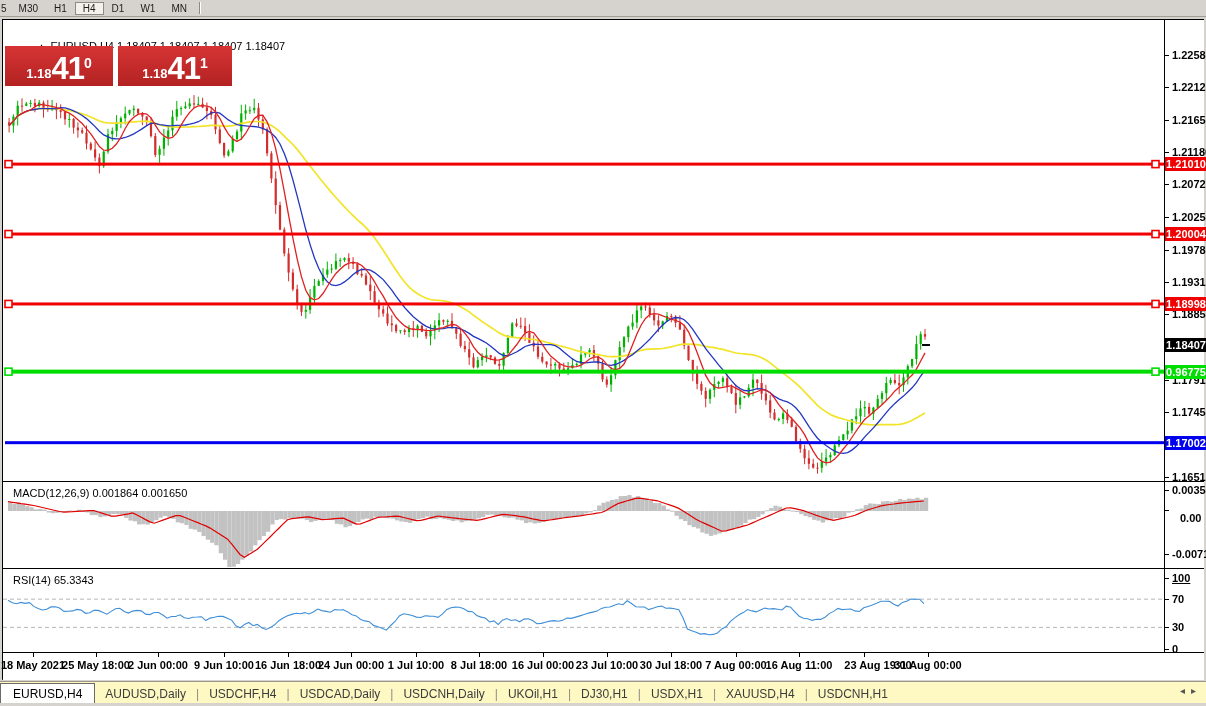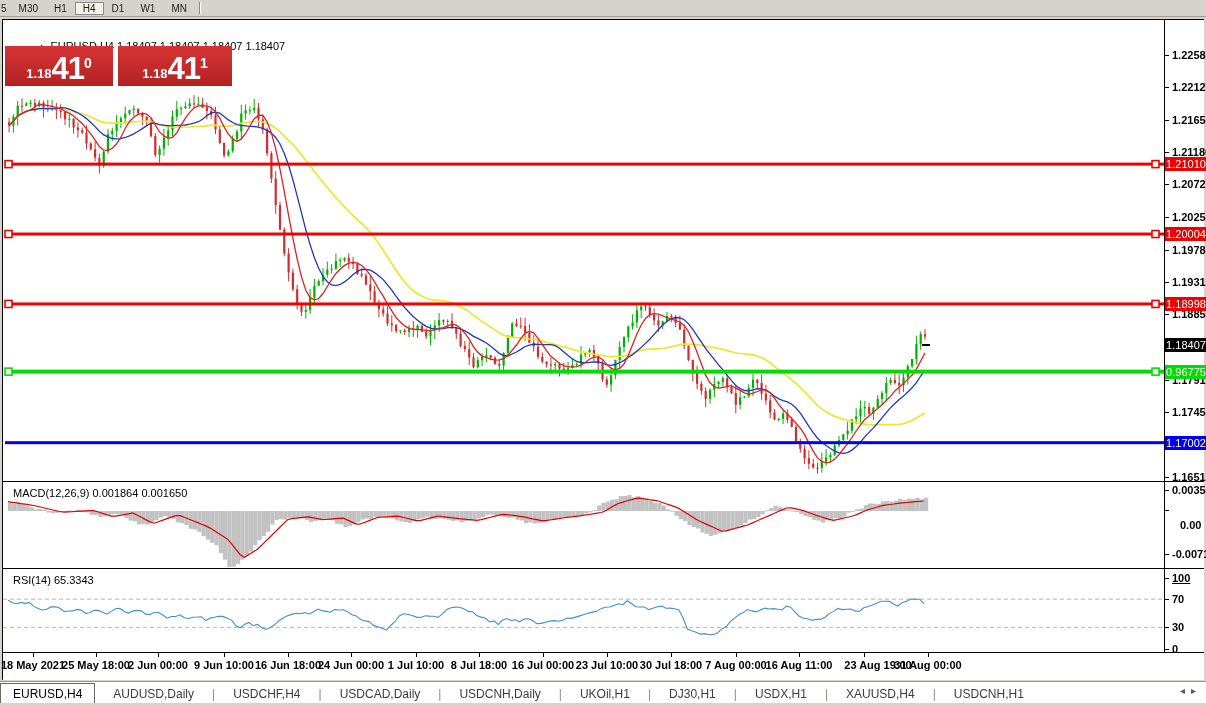--- a/index.html
+++ b/index.html
@@ -21,21 +21,21 @@
   #rsi-pane{height:83px;border-bottom:1px solid #000;}
   #time-strip{height:27px;position:relative;background:#fff;}
   .axisline{position:absolute;left:1161px;top:0;width:1px;height:100%;background:#000;}
   svg{position:absolute;left:0;top:0;}
   .paneLabel{position:absolute;left:10px;top:5px;font-size:11px;color:#000;white-space:pre;z-index:5;}
   #chart-title{top:8px;font-weight:400;}
   #chart-title .arr{font-size:8px;vertical-align:1px;margin-right:5px;}
   .tick{position:absolute;left:1169px;font-size:11px;font-weight:700;color:#000;height:12px;line-height:12px;}
   .tickdash{position:absolute;left:1162px;width:4px;height:1px;background:#000;}
   .badge{position:absolute;left:1162px;width:42px;height:14px;line-height:14px;text-align:center;
-         font-size:11px;font-weight:400;color:#fff;z-index:6;}
+         font-size:11px;font-weight:700;color:#fff;z-index:6;}
   .sideLabel{position:absolute;left:1169px;font-size:11px;font-weight:700;color:#000;}
   .time-label{position:absolute;top:6px;font-size:11px;font-weight:700;color:#000;transform:translateX(-50%);white-space:nowrap;}
   .time-tick{position:absolute;top:0;width:1px;height:4px;background:#000;}
   
   #trade-panel{position:absolute;left:2px;top:24px;width:230px;z-index:10;font-weight:700;}
   .tp-row1{display:flex;align-items:center;}
   .tp-btn{width:54px;height:20px;background:#d53232;border:1px solid #b02020;border-radius:3px;
           color:#fff;font-size:12px;font-weight:700;text-align:center;line-height:19px;cursor:pointer;}
   .spin{display:flex;margin:0 5px;height:20px;border:1px solid #9a9a9a;background:#fff;}
   .spin-btn{width:16px;background:linear-gradient(#fdfdfd,#d8d5ce);color:#5a6c8c;font-size:8px;
@@ -44,22 +44,22 @@
               padding-right:5px;font-family:"Liberation Sans",sans-serif;}
   .tp-row2{display:flex;margin-top:2px;}
   .bigbox{height:38px;background:linear-gradient(#d63434,#b32222);color:#fff;display:flex;
           align-items:flex-end;justify-content:center;padding-bottom:2px;cursor:pointer;}
   .bigbox .sm{font-size:13px;line-height:20px;}
   .bigbox .lg{font-size:31px;line-height:30px;letter-spacing:-1px;}
   .bigbox .sup{font-size:14px;line-height:34px;align-self:flex-start;}
   #sell-box{width:108px;margin-right:5px;}
   #buy-box{width:114px;}
   
-  #tabs{position:absolute;left:0;top:681px;width:1206px;height:22px;background:#ffffff;
-        border-top:1px solid #9a968e;display:flex;align-items:flex-end;font-size:12px;color:#3c3c3c;gap:8px;}
+  #tabs{position:absolute;left:0;top:681px;width:1206px;height:22px;background:#fef9c3;
+        border-top:1px solid #9a968e;display:flex;align-items:flex-end;font-size:12px;color:#3c3c3c;}
   .tab{padding:3px 10px;cursor:pointer;white-space:nowrap;}
   .tab.active{background:#fff;border:1px solid #6e6a63;border-bottom:none;color:#000;padding:3px 12px;}
   .tabsep{color:#8f8b84;padding:3px 0;}
   #tab-nav{position:absolute;right:4px;top:685px;font-size:10px;color:#555;letter-spacing:6px;cursor:pointer;}
   #bottom-strip{position:absolute;left:0;top:703px;width:1206px;height:3px;background:#d6d3ce;}
 </style>
 </head>
 <body>
 
 <div id="app">
@@ -795,21 +795,21 @@
           <rect x="912.3" y="15.740074987127807" width="4.3" height="13.259925012872193" fill="#c2c2c2"></rect>
           <rect x="916.5999999999999" y="17.366794329163383" width="4.3" height="11.633205670836617" fill="#c2c2c2"></rect>
           <rect x="920.9" y="15.763509093250244" width="4.3" height="13.236490906749756" fill="#c2c2c2"></rect>
           <polyline points="5,19.7 9.3,20.3 13.600000000000001,20.9 17.900000000000002,21.6 22.200000000000003,22.2 26.500000000000004,22.8 30.800000000000004,23.5 35.1,24.5 39.4,25.5 43.699999999999996,26.5 47.99999999999999,27.5 52.29999999999999,28.5 56.59999999999999,29.5 60.899999999999984,30.2 65.19999999999999,29.9 69.49999999999999,29.7 73.79999999999998,29.4 78.09999999999998,29.1 82.39999999999998,28.8 86.69999999999997,28.6 90.99999999999997,28.7 95.29999999999997,30.0 99.59999999999997,31.4 103.89999999999996,32.7 108.19999999999996,34.1 112.49999999999996,34.2 116.79999999999995,33.4 121.09999999999995,32.6 125.39999999999995,31.8 129.69999999999996,30.9 133.99999999999997,33.0 138.29999999999998,35.3 142.6,37.6 146.9,39.9 151.20000000000002,41.2 155.50000000000003,39.7 159.80000000000004,38.1 164.10000000000005,36.6 168.40000000000006,35.1 172.70000000000007,33.6 177.00000000000009,33.6 181.3000000000001,35.3 185.6000000000001,37.0 189.90000000000012,38.7 194.20000000000013,40.4 198.50000000000014,42.2 202.80000000000015,43.9 207.10000000000016,46.1 211.40000000000018,48.8 215.7000000000002,51.5 220.0000000000002,54.2 224.3000000000002,56.9 228.60000000000022,61.9 232.90000000000023,67.3 237.20000000000024,72.7 241.50000000000026,75.3 245.80000000000027,72.6 250.10000000000028,69.9 254.4000000000003,67.2 258.7000000000003,63.1 263.0000000000003,58.9 267.3000000000003,54.7 271.6000000000003,50.4 275.9000000000003,46.2 280.20000000000033,41.9 284.50000000000034,37.7 288.80000000000035,36.7 293.10000000000036,36.2 297.4000000000004,35.6 301.7000000000004,35.1 306.0000000000004,34.9 310.3000000000004,35.8 314.6000000000004,36.7 318.90000000000043,37.6 323.20000000000044,37.5 327.50000000000045,37.1 331.80000000000047,36.7 336.1000000000005,36.3 340.4000000000005,36.1 344.7000000000005,38.1 349.0000000000005,40.1 353.3000000000005,42.1 357.60000000000053,41.9 361.90000000000055,40.3 366.20000000000056,38.6 370.50000000000057,37.0 374.8000000000006,35.4 379.1000000000006,35.0 383.4000000000006,34.8 387.7000000000006,34.5 392.0000000000006,34.2 396.30000000000064,34.4 400.60000000000065,35.5 404.90000000000066,36.5 409.20000000000067,37.6 413.5000000000007,38.7 417.8000000000007,38.4 422.1000000000007,37.3 426.4000000000007,36.2 430.7000000000007,35.1 435.00000000000074,34.0 439.30000000000075,34.6 443.60000000000076,35.1 447.9000000000008,35.7 452.2000000000008,36.2 456.5000000000008,36.7 460.8000000000008,37.1 465.1000000000008,37.5 469.40000000000083,37.9 473.70000000000084,38.3 478.00000000000085,37.7 482.30000000000086,36.6 486.6000000000009,35.5 490.9000000000009,34.4 495.2000000000009,33.4 499.5000000000009,32.3 503.8000000000009,32.6 508.10000000000093,33.2 512.4000000000009,33.7 516.7000000000008,34.3 521.0000000000008,34.9 525.3000000000008,35.8 529.6000000000007,36.8 533.9000000000007,37.7 538.2000000000006,38.7 542.5000000000006,38.7 546.8000000000005,38.0 551.1000000000005,37.3 555.4000000000004,36.7 559.7000000000004,36.0 564.0000000000003,35.4 568.3000000000003,34.9 572.6000000000003,34.3 576.9000000000002,33.8 581.2000000000002,33.2 585.5000000000001,32.5 589.8000000000001,31.9 594.1,31.2 598.4,30.5 602.6999999999999,28.7 606.9999999999999,26.1 611.2999999999998,23.6 615.5999999999998,21.3 619.8999999999997,20.1 624.1999999999997,18.8 628.4999999999997,17.6 632.7999999999996,16.4 637.0999999999996,16.1 641.3999999999995,16.8 645.6999999999995,17.5 649.9999999999994,18.1 654.2999999999994,18.8 658.5999999999993,20.2 662.8999999999993,21.7 667.1999999999992,23.1 671.4999999999992,24.6 675.7999999999992,26.4 680.0999999999991,29.1 684.3999999999991,31.8 688.699999999999,34.5 692.999999999999,37.2 697.2999999999989,39.5 701.5999999999989,41.4 705.8999999999988,43.4 710.1999999999988,45.3 714.4999999999987,47.3 718.7999999999987,49.2 723.0999999999987,48.9 727.3999999999986,47.7 731.6999999999986,46.5 735.9999999999985,45.4 740.2999999999985,44.2 744.5999999999984,43.0 748.8999999999984,41.1 753.1999999999983,39.2 757.4999999999983,37.3 761.7999999999982,35.5 766.0999999999982,33.6 770.3999999999982,31.7 774.6999999999981,29.8 778.9999999999981,27.9 783.299999999998,26.0 787.599999999998,25.8 791.8999999999979,26.7 796.1999999999979,27.6 800.4999999999978,28.6 804.7999999999978,30.2 809.0999999999977,31.8 813.3999999999977,33.4 817.6999999999977,34.8 821.9999999999976,36.1 826.2999999999976,37.4 830.5999999999975,38.3 834.8999999999975,37.4 839.1999999999974,36.4 843.4999999999974,35.5 847.7999999999973,34.5 852.0999999999973,33.2 856.3999999999972,31.4 860.6999999999972,29.5 864.9999999999972,27.7 869.2999999999971,26.5 873.5999999999971,25.2 877.899999999997,23.9 882.199999999997,23.1 886.4999999999969,22.5 890.7999999999969,22.0 895.0999999999968,21.4 899.3999999999968,20.9 903.6999999999967,20.5 907.9999999999967,20.1 912.2999999999967,19.7 916.5999999999966,19.3 920.8999999999966,19.0 " fill="none" stroke="#e00000" stroke-width="1.2"></polyline>
         </svg>
       <div class="axisline"></div>
       <div id="macd-axis"></div>
     <div class="tickdash" style="top: 8px;"></div>
         <div class="sideLabel" style="top: 2px;">0.003515</div>
         <div class="tickdash" style="top: 28px;"></div>
-        <div class="sideLabel" style="top: 37px; padding-left: 8px;">0.00</div>
+        <div class="sideLabel" style="top: 30px; padding-left: 8px;">0.00</div>
         <div class="tickdash" style="top: 72px;"></div>
         <div class="sideLabel" style="top: 66px;">-0.007178</div>
       </div>
 
     <div class="pane" id="rsi-pane">
       <div class="paneLabel">RSI(14) 65.3343</div>
       <svg id="rsi-svg" width="1161" height="83">
           <line x1="0" y1="30.15" x2="1161" y2="30.15" stroke="#b4b4b4" stroke-width="1" stroke-dasharray="4 3"></line>
           <line x1="0" y1="58.349999999999994" x2="1161" y2="58.349999999999994" stroke="#b4b4b4" stroke-width="1" stroke-dasharray="4 3"></line>
           <polyline points="5,31.3 9.3,33.7 13.600000000000001,34.7 17.900000000000002,33.4 22.200000000000003,34.4 26.500000000000004,33.7 30.800000000000004,37.4 35.1,39.4 39.4,41.0 43.699999999999996,40.3 47.99999999999999,37.9 52.29999999999999,37.7 56.59999999999999,39.1 60.899999999999984,42.4 65.19999999999999,42.2 69.49999999999999,41.9 73.79999999999998,40.4 78.09999999999998,41.1 82.39999999999998,44.3 86.69999999999997,43.7 90.99999999999997,41.2 95.29999999999997,41.4 99.59999999999997,43.3 103.89999999999996,45.2 108.19999999999996,42.4 112.49999999999996,39.8 116.79999999999995,39.3 121.09999999999995,42.4 125.39999999999995,44.1 129.69999999999996,42.1 133.99999999999997,41.4 138.29999999999998,41.9 142.6,45.1 146.9,45.6 151.20000000000002,43.5 155.50000000000003,43.5 159.80000000000004,46.0 164.10000000000005,49.2 168.40000000000006,47.5 172.70000000000007,47.5 177.00000000000009,45.8 181.3000000000001,48.8 185.6000000000001,49.5 189.90000000000012,48.2 194.20000000000013,48.0 198.50000000000014,47.7 202.80000000000015,51.6 207.10000000000016,49.1 211.40000000000018,48.3 215.7000000000002,47.2 220.0000000000002,47.4 224.3000000000002,49.3 228.60000000000022,51.1 232.90000000000023,56.8 237.20000000000024,58.8 241.50000000000026,55.4 245.80000000000027,53.5 250.10000000000028,56.7 254.4000000000003,55.4 258.7000000000003,58.8 263.0000000000003,60.5 267.3000000000003,58.6 271.6000000000003,55.8 275.9000000000003,51.7 280.20000000000033,49.1 284.50000000000034,46.8 288.80000000000035,45.4 293.10000000000036,44.3 297.4000000000004,44.7 301.7000000000004,43.6 306.0000000000004,45.0 310.3000000000004,42.9 314.6000000000004,40.1 318.90000000000043,41.6 323.20000000000044,42.4 327.50000000000045,43.2 331.80000000000047,40.6 336.1000000000005,41.0 340.4000000000005,40.8 344.7000000000005,42.9 349.0000000000005,45.8 353.3000000000005,46.9 357.60000000000053,50.4 361.90000000000055,51.9 366.20000000000056,52.7 370.50000000000057,56.4 374.8000000000006,57.7 379.1000000000006,59.2 383.4000000000006,61.2 387.7000000000006,56.5 392.0000000000006,52.5 396.30000000000064,46.9 400.60000000000065,44.7 404.90000000000066,45.5 409.20000000000067,46.5 413.5000000000007,48.1 417.8000000000007,48.5 422.1000000000007,46.7 426.4000000000007,47.1 430.7000000000007,47.2 435.00000000000074,48.4 439.30000000000075,45.2 443.60000000000076,40.7 447.9000000000008,38.7 452.2000000000008,38.1 456.5000000000008,38.2 460.8000000000008,39.7 465.1000000000008,42.4 469.40000000000083,42.7 473.70000000000084,46.5 478.00000000000085,48.1 482.30000000000086,49.0 486.6000000000009,53.0 490.9000000000009,51.9 495.2000000000009,55.4 499.5000000000009,51.2 503.8000000000009,49.6 508.10000000000093,51.5 512.4000000000009,50.8 516.7000000000008,52.8 521.0000000000008,50.1 525.3000000000008,49.8 529.6000000000007,51.5 533.9000000000007,54.8 538.2000000000006,54.4 542.5000000000006,53.3 546.8000000000005,52.1 551.1000000000005,51.6 555.4000000000004,52.3 559.7000000000004,51.2 564.0000000000003,49.1 568.3000000000003,49.4 572.6000000000003,48.1 576.9000000000002,46.9 581.2000000000002,45.6 585.5000000000001,44.1 589.8000000000001,43.1 594.1,42.1 598.4,39.4 602.6999999999999,38.3 606.9999999999999,38.0 611.2999999999998,36.2 615.5999999999998,34.8 619.8999999999997,35.7 624.1999999999997,31.8 628.4999999999997,34.5 632.7999999999996,37.7 637.0999999999996,38.0 641.3999999999995,38.0 645.6999999999995,40.6 649.9999999999994,39.2 654.2999999999994,37.8 658.5999999999993,37.1 662.8999999999993,39.3 667.1999999999992,39.1 671.4999999999992,39.8 675.7999999999992,40.8 680.0999999999991,49.1 684.3999999999991,60.0 688.699999999999,61.8 692.999999999999,63.3 697.2999999999989,65.1 701.5999999999989,64.6 705.8999999999988,65.8 710.1999999999988,65.4 714.4999999999987,63.9 718.7999999999987,59.9 723.0999999999987,57.8 727.3999999999986,52.4 731.6999999999986,48.9 735.9999999999985,45.8 740.2999999999985,43.6 744.5999999999984,40.5 748.8999999999984,41.9 753.1999999999983,42.9 757.4999999999983,40.9 761.7999999999982,39.1 766.0999999999982,40.0 770.3999999999982,39.6 774.6999999999981,40.2 778.9999999999981,41.0 783.299999999998,37.1 787.599999999998,38.2 791.8999999999979,42.8 796.1999999999979,47.2 800.4999999999978,49.3 804.7999999999978,49.8 809.0999999999977,51.4 813.3999999999977,50.3 817.6999999999977,50.4 821.9999999999976,48.2 826.2999999999976,44.6 830.5999999999975,42.4 834.8999999999975,39.4 839.1999999999974,40.6 843.4999999999974,40.3 847.7999999999973,40.1 852.0999999999973,41.9 856.3999999999972,42.5 860.6999999999972,38.8 864.9999999999972,37.4 869.2999999999971,36.0 873.5999999999971,34.2 877.899999999997,32.2 882.199999999997,32.2 886.4999999999969,32.4 890.7999999999969,35.3 895.0999999999968,37.0 899.3999999999968,33.4 903.6999999999967,32.2 907.9999999999967,30.1 912.2999999999967,30.2 916.5999999999966,30.2 920.8999999999966,34.6 " fill="none" stroke="#3f8fd8" stroke-width="1.1"></polyline>

